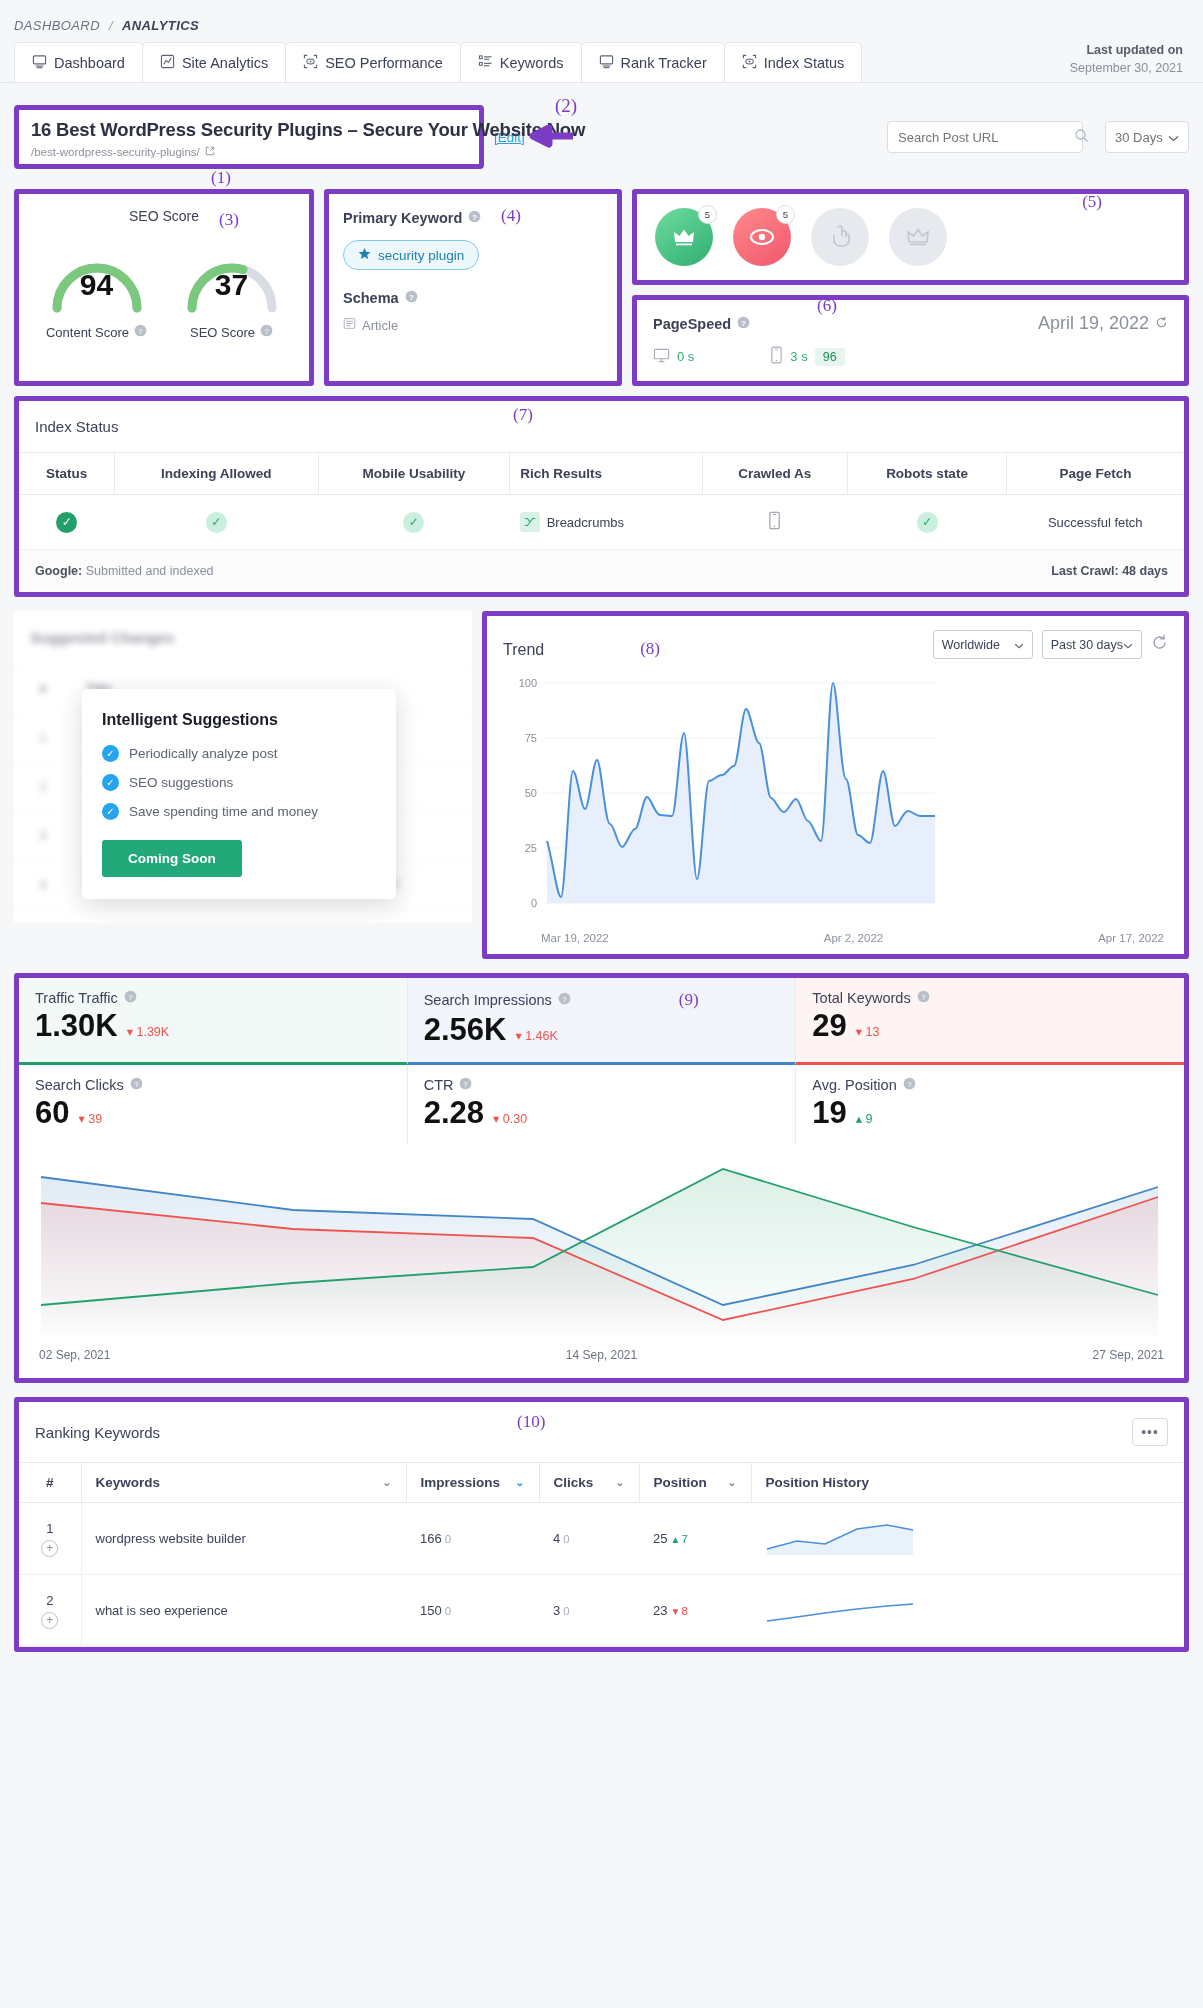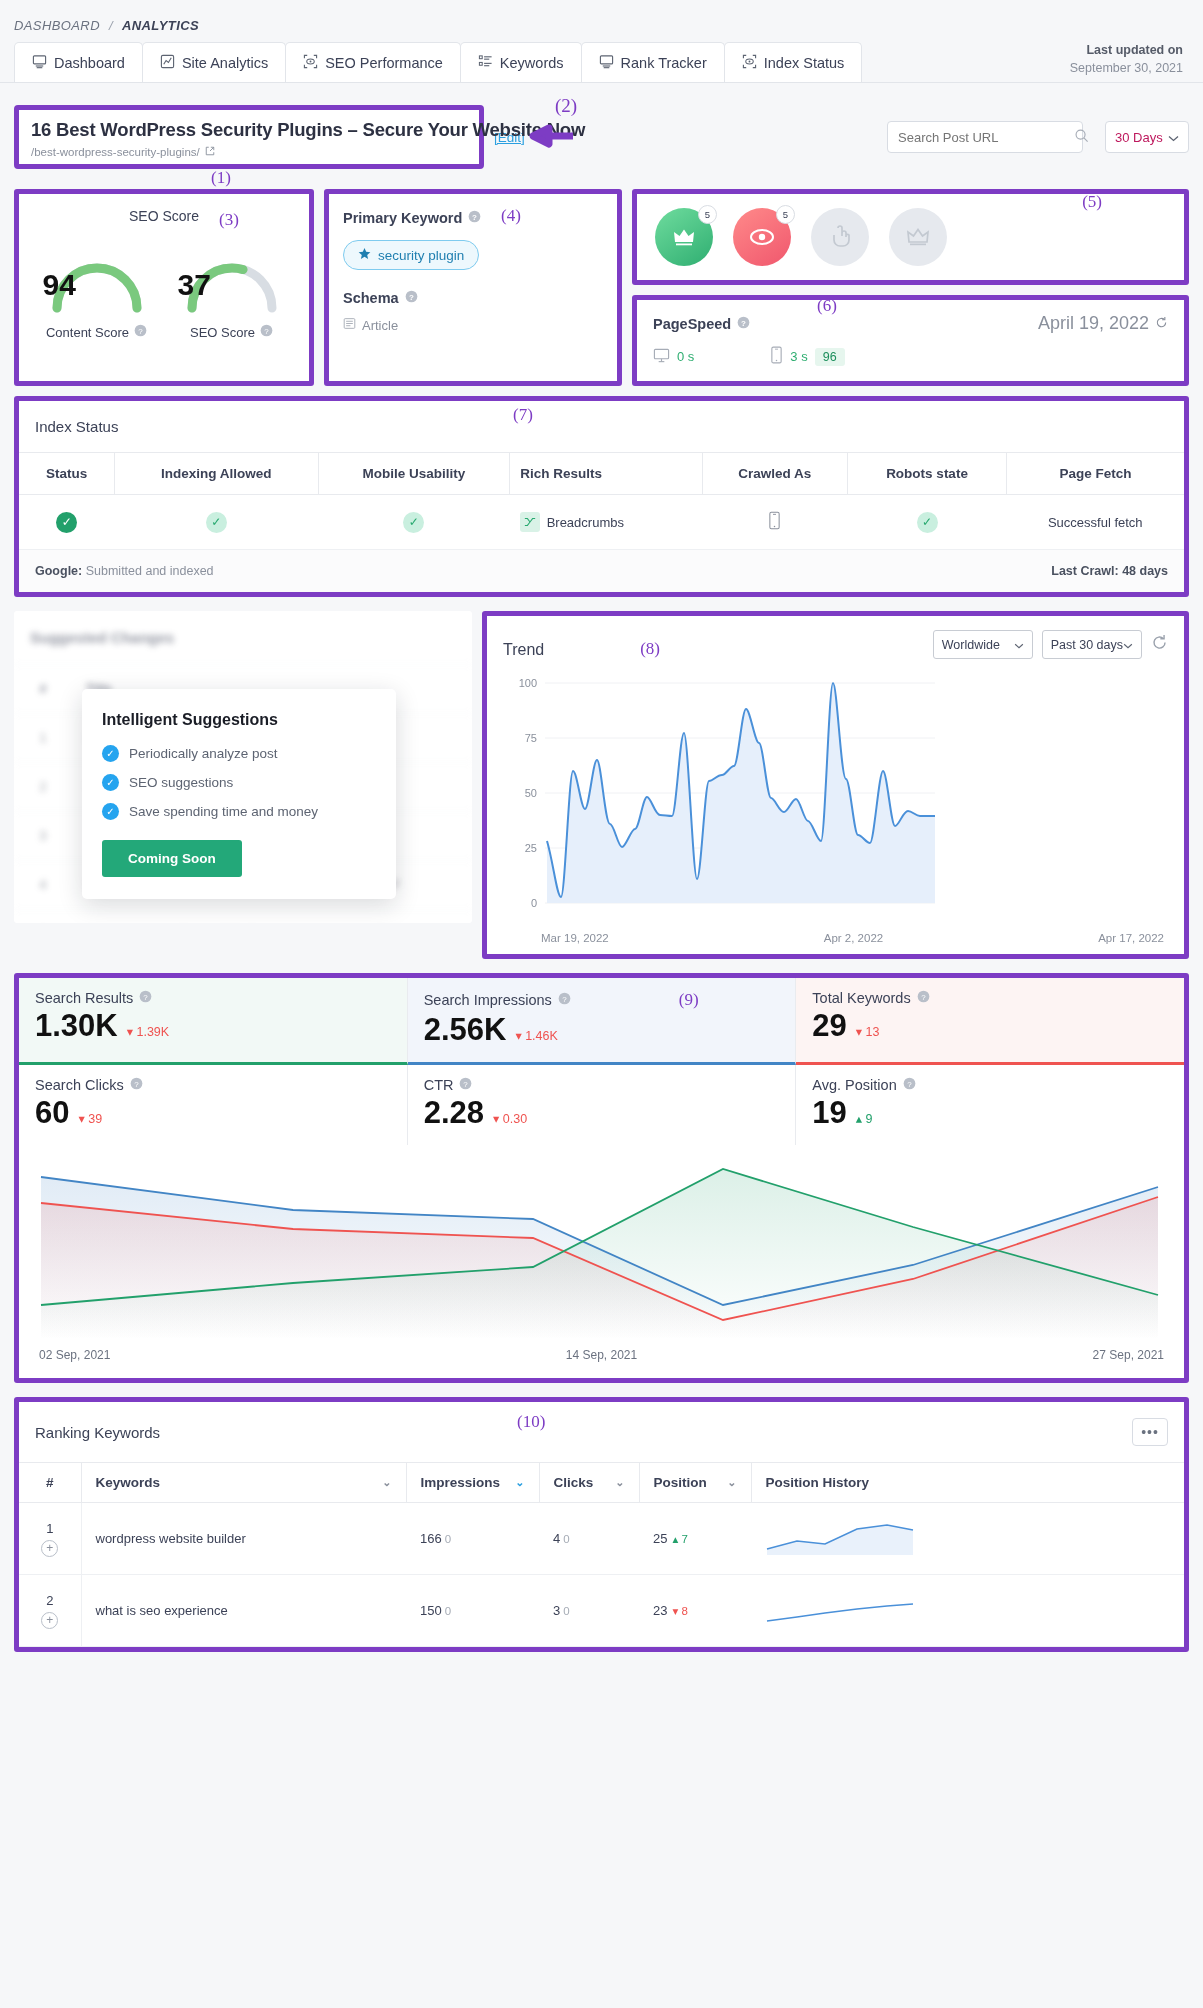--- a/index.html
+++ b/index.html
@@ -32,30 +32,30 @@
   
   .titlerow { display: flex; align-items: center; gap: 10px; margin-top: 22px; position: relative; }
   .titlebox { flex: none; width: 470px; background: #fff; padding: 9px 12px 6px 12px; }
   .ptitle { font-size: 18.5px; font-weight: 700; color: #2d3142; letter-spacing: -.2px; white-space: nowrap; }
   .purl { font-size: 11.5px; color: #8a909c; margin-top: 5px; display: flex; align-items: center; gap: 5px; }
   .editlink { color: #2a9fe0; font-size: 13.5px; }
   .searchbox { margin-left: auto; display: flex; align-items: center; width: 196px; height: 32px;
                border: 1px solid #d8dce3; border-radius: 4px; background: #fff; padding: 0 10px; }
   .searchbox input { border: none; outline: none; flex: 1; font-size: 13px; color: #3c4257; font-family: "Liberation Sans", sans-serif; background: transparent; }
   .daysel { margin-left: 12px; width: 84px; height: 32px; border: 1px solid #d8dce3; border-radius: 4px; background: #fff;
-            display: flex; align-items: center; justify-content: space-between; padding: 8px 9px; font-size: 13px; color: #be185d; }
+            display: flex; align-items: center; justify-content: space-between; padding: 8px 9px; font-size: 13px; color: #737373; }
 
   
   .row1 { display: flex; gap: 10px; margin-top: 20px; align-items: stretch; }
   .card { background: #fff; border-radius: 3px; }
   .seocard { width: 300px; }
   .seocard .inner { padding: 14px 10px 16px; }
   .cardtitle { text-align: center; font-size: 14px; color: #3c4257; font-weight: 400; }
   .gauges { display: flex; justify-content: space-around; margin-top: 14px; }
-  .gauge { width: 108px; }
+  .gauge { width: 108px; text-align: center; }
   .gauge .num { font-size: 30px; font-weight: 700; color: #111; margin-top: -50px; }
   .gauge .lbl { font-size: 13px; color: #3c4257; margin-top: 22px; display: flex; align-items: center; justify-content: center; gap: 5px; }
 
   .kwcard { width: 298px; }
   .kwcard .inner { padding: 16px 14px; height: 100%; }
   .kwlabel { font-size: 14.5px; font-weight: 600; color: #3c4257; display: flex; align-items: center; gap: 6px; }
   .kwpill { display: inline-flex; align-items: center; gap: 7px; margin-top: 14px; border: 1px solid #7ecbef;
             background: #edf8fd; color: #1f7fb0; border-radius: 20px; padding: 6px 14px; font-size: 13.5px; }
   .schema-lbl { margin-top: 20px; font-size: 14.5px; font-weight: 600; color: #3c4257; display: flex; align-items: center; gap: 6px; }
   .schema-val { margin-top: 11px; font-size: 13px; color: #8a909c; display: flex; align-items: center; gap: 6px; }
@@ -573,21 +573,21 @@
         </div>
       </div>
     </div>
   </div>
 
   <div class="card metrics hl">
     <div class="inner">
       <div class="mgrid mrow1">
         <div class="mcell accent-green">
           <div class="mlabel">
-              <span>Search Results</span>
+              <span>Traffic Traffic</span>
             <span><svg width="13" height="13" viewBox="0 0 14 14">
                   <circle cx="7" cy="7" r="6.3" fill="#b9bfc9"></circle>
                   <text x="7" y="10.4" font-size="8.6" fill="#fff" text-anchor="middle" font-family="Liberation Sans">?</text>
                 </svg></span>
             </div>
           <div class="mval">
               <span>1.30K</span>
             <span class="mdelta down">▾ <span>1.39K</span></span>
             </div>
         </div>

